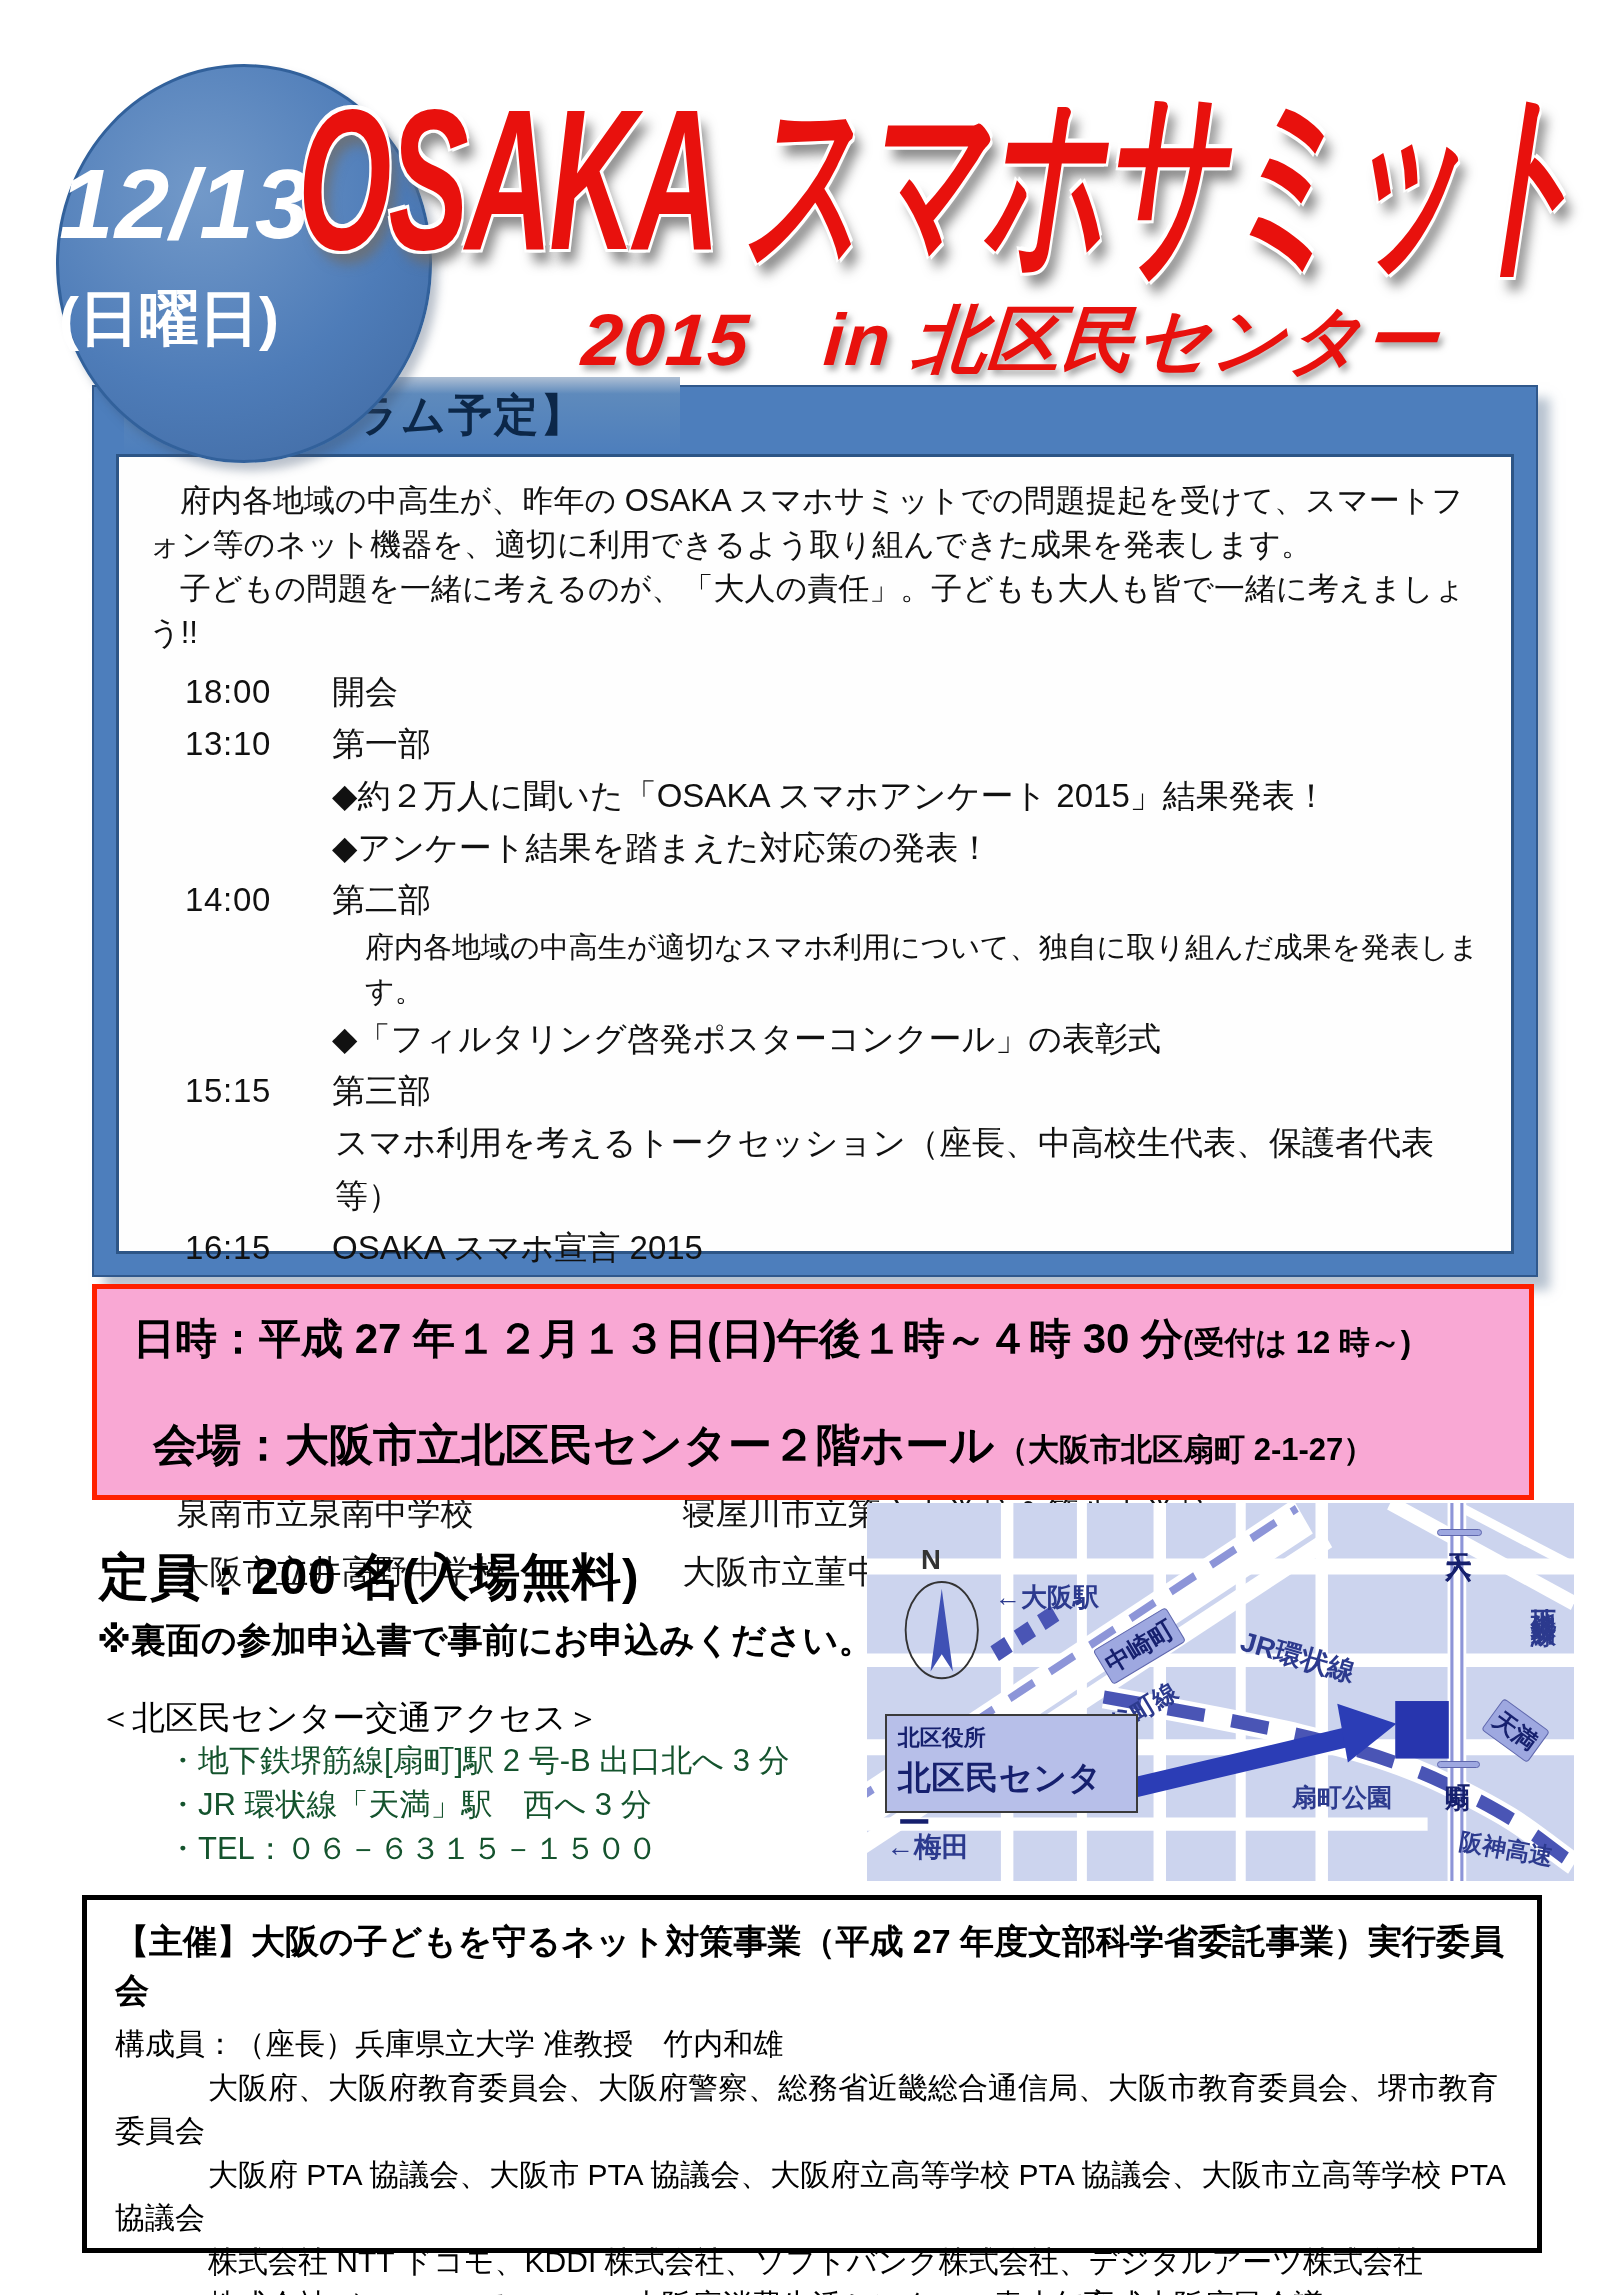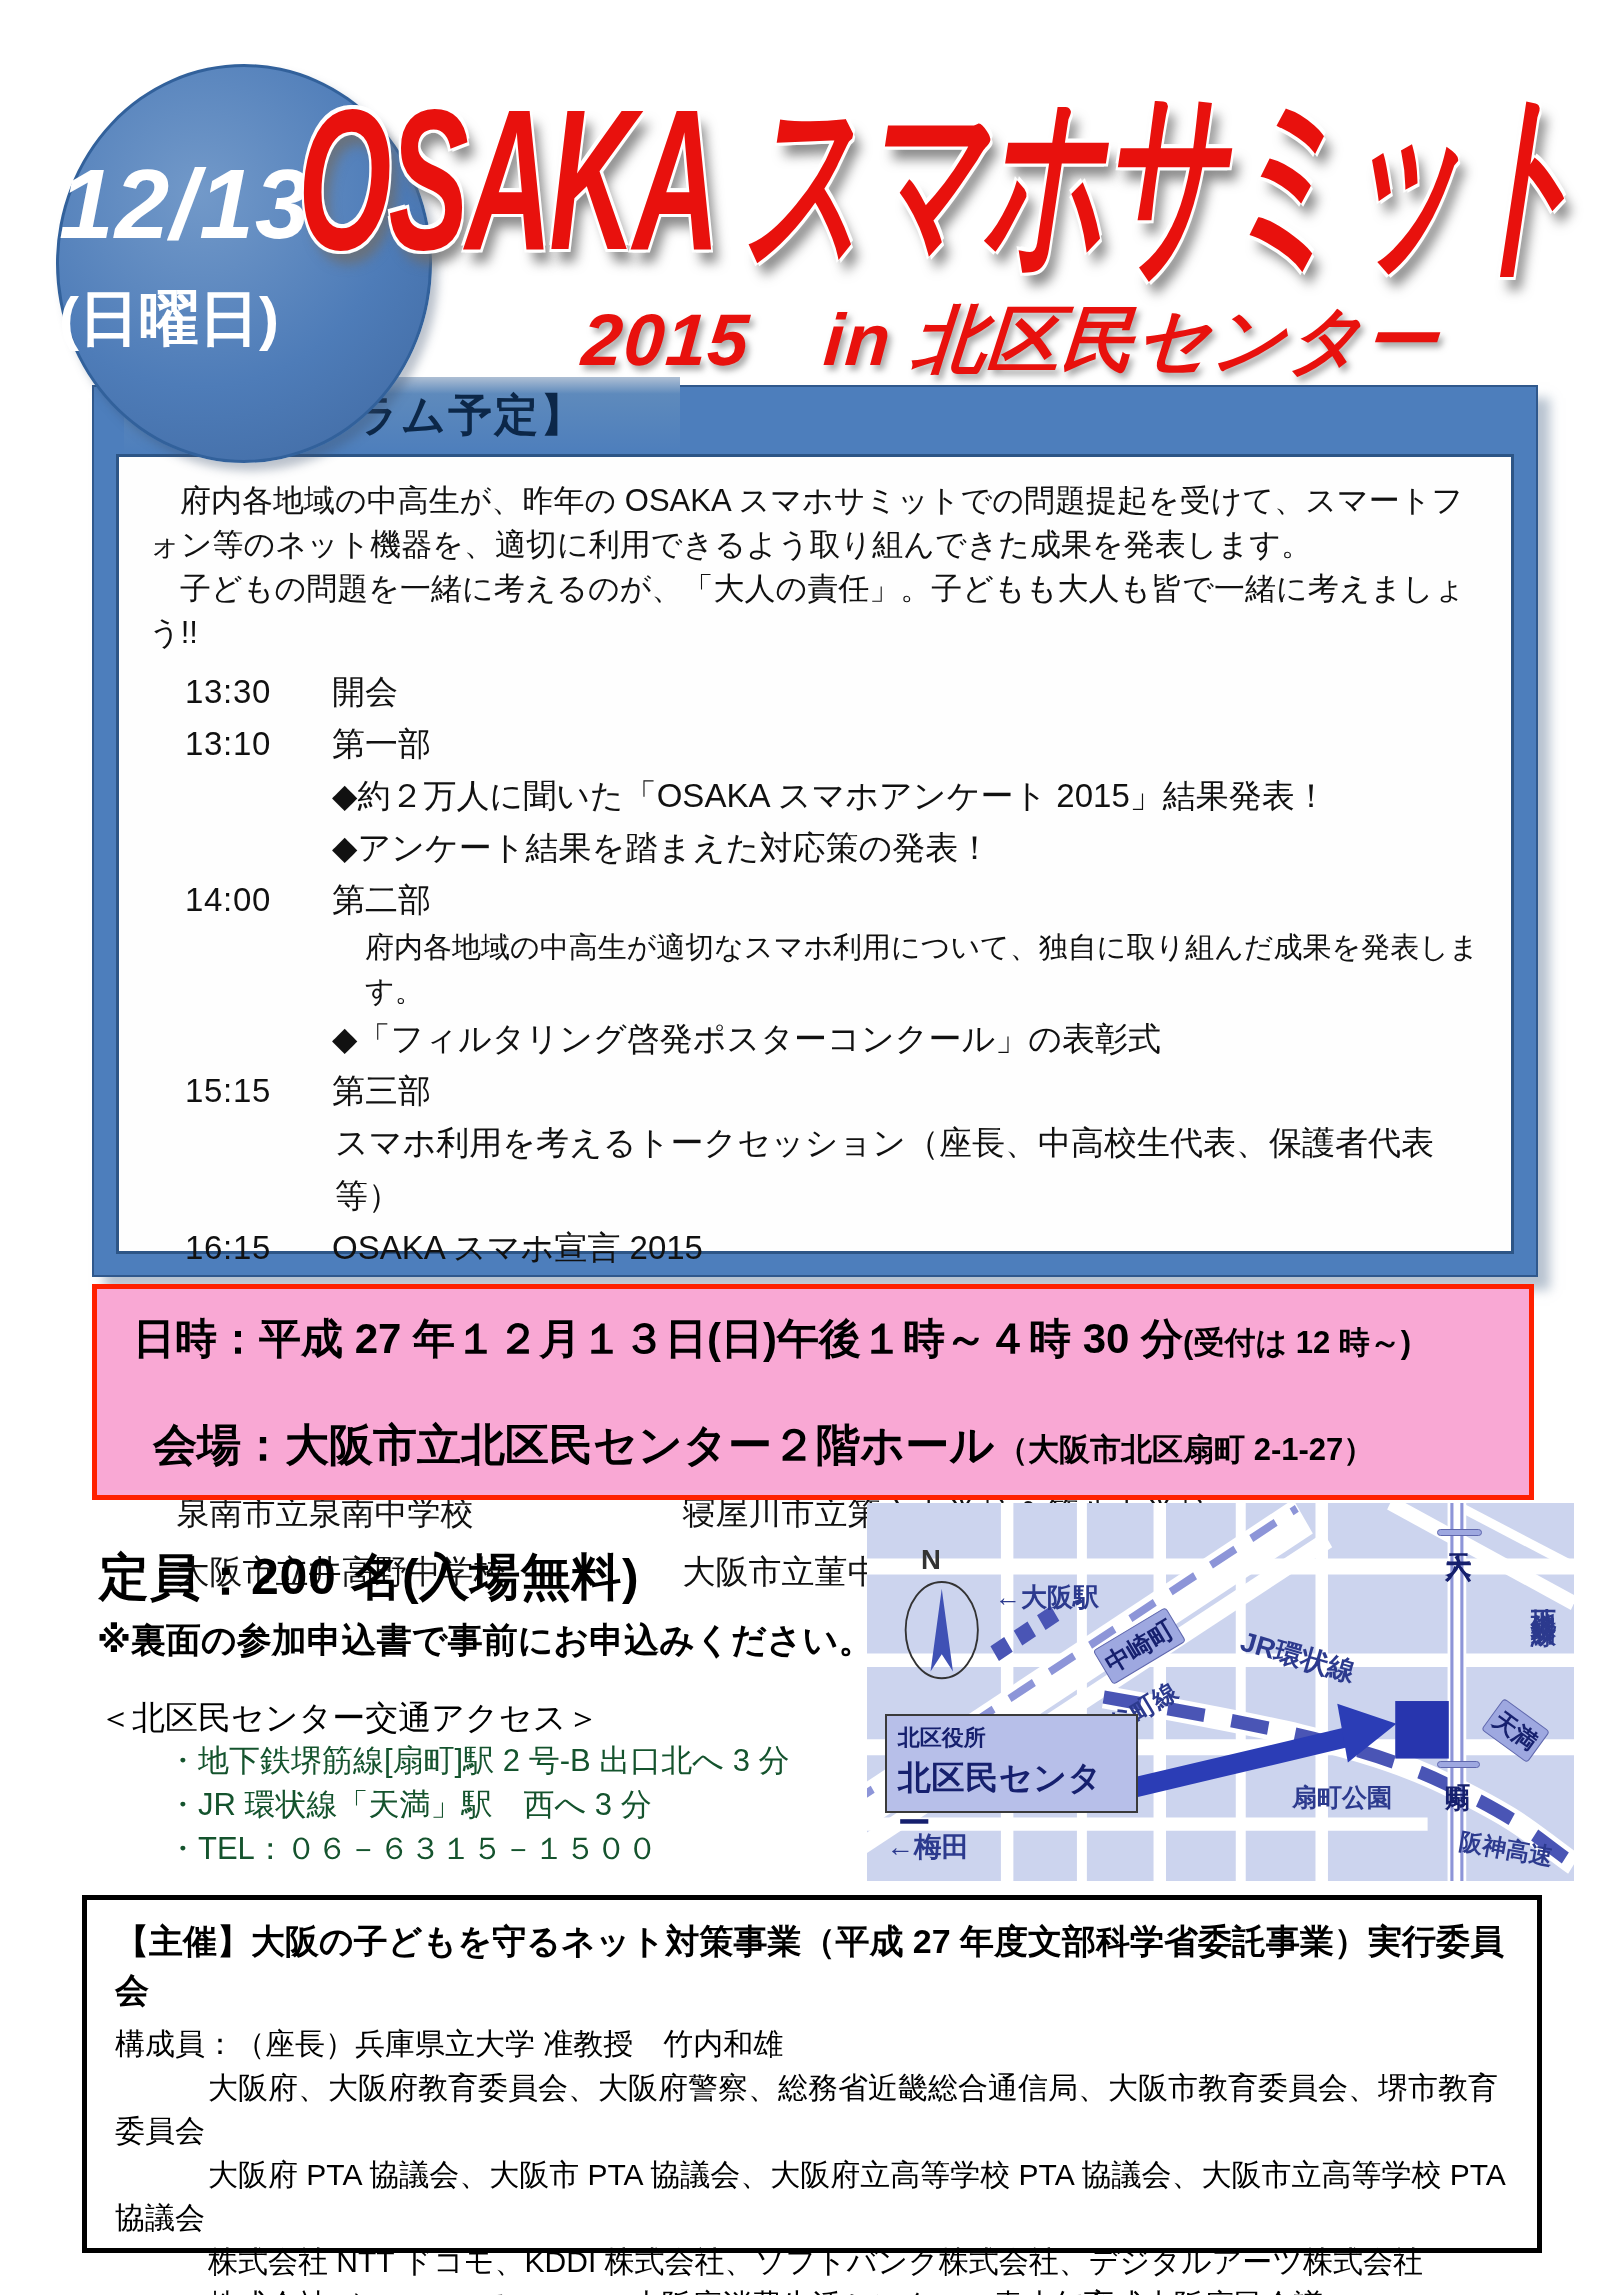--- a/index.html
+++ b/index.html
@@ -89,21 +89,21 @@
   <div class="title">OSAKA スマホサミット</div>
   <div class="subtitle">2015　in 北区民センター</div>
 
   <div class="program">
     <div class="program-tab">【プログラム予定】</div>
     <div class="program-inner">
       <div class="intro">　府内各地域の中高生が、昨年の OSAKA スマホサミットでの問題提起を受けて、スマートフォン等のネット機器を、適切に利用できるよう取り組んできた成果を発表します。</div>
       <div class="intro">　子どもの問題を一緒に考えるのが、「大人の責任」。子どもも大人も皆で一緒に考えましょう!!</div>
       <div class="sched">
         <div class="srow">
-          <span class="t">13:30</span>
+          <span class="t">18:00</span>
           <span class="x">開会</span>
         </div>
         <div class="srow">
           <span class="t">13:10</span>
           <span class="x">第一部</span>
         </div>
         <div class="srow bullet">
           <span class="x">◆約２万人に聞いた「OSAKA スマホアンケート 2015」結果発表！</span>
         </div>
         <div class="srow bullet">

